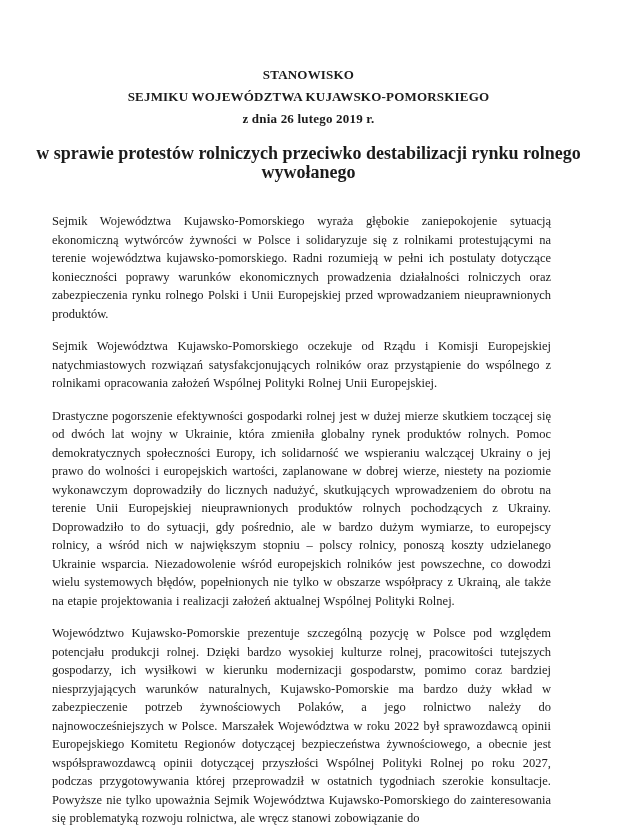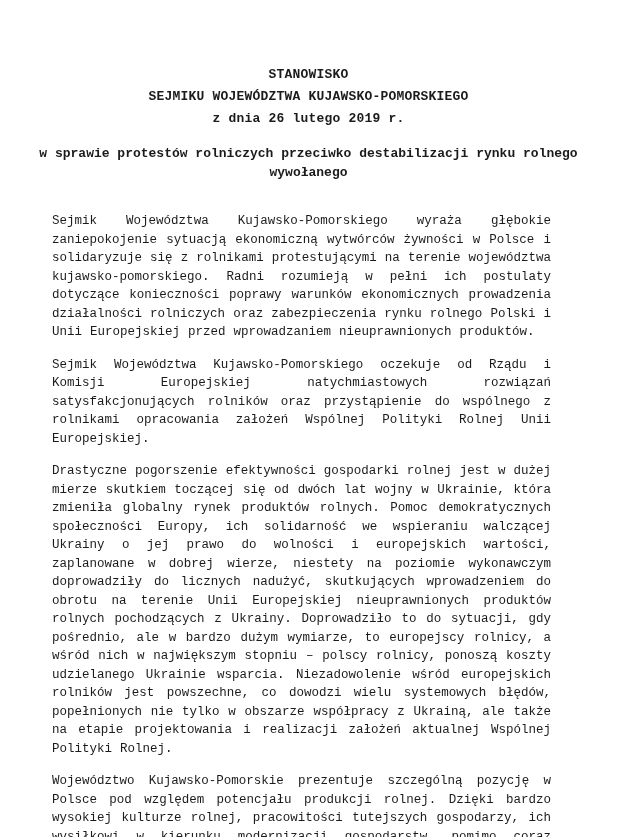--- a/index.html
+++ b/index.html
@@ -6,39 +6,39 @@
     margin: 0;
     padding: 0;
     background: #ffffff;
   }
   .page {
     position: relative;
     width: 617px;
     height: 837px;
     background: #ffffff;
     overflow: hidden;
-    font-family: Liberation Mono, monospace;
+    font-family: Liberation Serif, serif;
     color: #1b1b1b;
     -webkit-font-smoothing: antialiased;
   }
   .doc-header {
     padding-top: 64px;
     text-align: center;
     font-weight: bold;
     font-size: 13px;
     letter-spacing: 0.2px;
   }
   .h-line {
     line-height: 22px;
   }
   .doc-subject {
     margin-top: 14px;
     text-align: center;
     font-weight: bold;
-    font-size: 13px;
+    font-size: 18px;
   }
   .s-line {
     line-height: 19px;
   }
   .doc-body {
     margin: 30px 66px 0 52px;
     font-size: 12.5px;
   }
   .para {
     margin: 0 0 14px 0;

